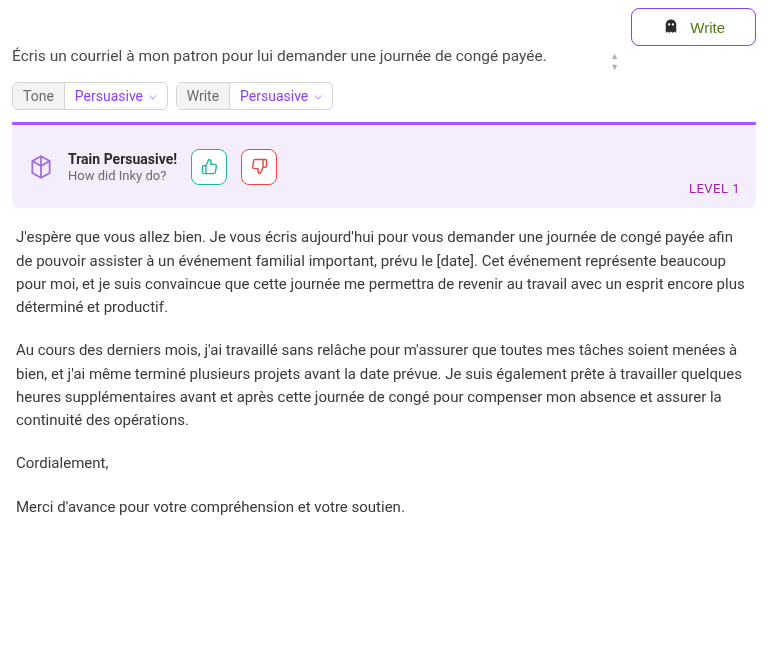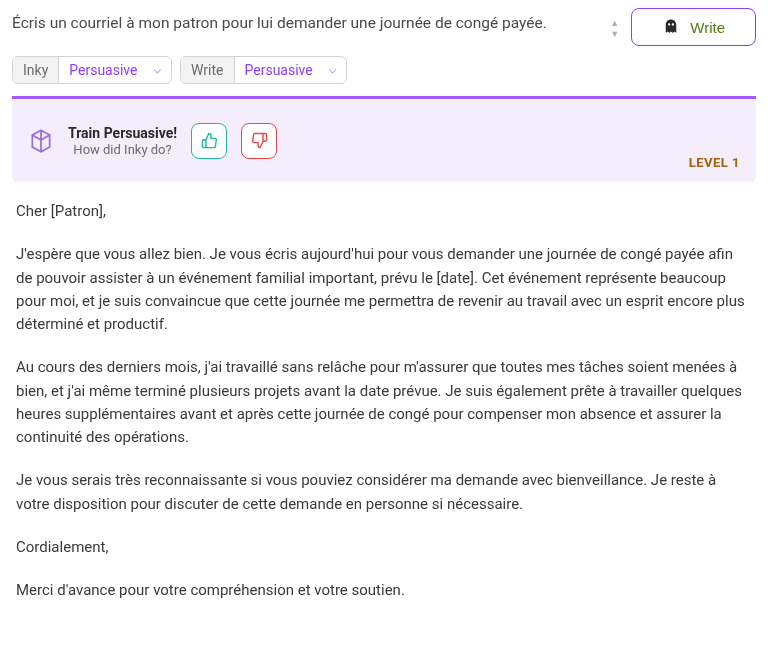--- a/index.html
+++ b/index.html
@@ -16,20 +16,21 @@
       display: flex;
       align-items: flex-start;
       gap: 12px;
       margin-bottom: 10px;
     }
     .prompt-area {
       flex: 1;
       position: relative;
       display: flex;
       align-items: flex-end;
+      margin-top: 33px;
     }
     .prompt-text {
       flex: 1;
       font-size: 15.5px;
       color: #4a4a4a;
       line-height: 1.5;
       padding: 4px 0;
     }
     .scroll-hint {
       display: flex;
@@ -78,21 +79,21 @@
       color: #6b6b6b;
       background: #f3f3f3;
       border-right: 1px solid #d4d4d4;
     }
     .control-value {
       padding: 5px 10px 5px 10px;
       font-size: 14px;
       color: #8a3ffc;
       display: flex;
       align-items: center;
-      gap: 16px;
+      gap: 6px;
       cursor: pointer;
     }
     .chevron {
       font-size: 10px;
       color: #8a3ffc;
     }
     .feedback-bar {
       border-top: 3px solid #a259ff;
       background: #f4edfc;
       border-radius: 0 0 6px 6px;
@@ -111,21 +112,20 @@
     .feedback-text { flex-shrink: 0; }
     .feedback-title {
       font-weight: 700;
       font-size: 14px;
       color: #2a2a2a;
     }
     .feedback-subtitle {
       font-size: 13px;
       color: #6b6b6b;
       margin-top: 1px;
-      text-align: center;
     }
     .thumb-btn {
       width: 36px;
       height: 36px;
       border-radius: 8px;
       display: flex;
       align-items: center;
       justify-content: center;
       cursor: pointer;
       background: #fff;
@@ -134,23 +134,23 @@
     .thumb-up {
       border: 1.5px solid #1fb89a;
       color: #1fb89a;
     }
     .thumb-down {
       border: 1.5px solid #ef4444;
       color: #ef4444;
     }
     .spacer { flex: 1; }
     .level-badge {
-      font-weight: 700;
+      font-weight: 400;
       font-size: 13px;
-      color: #a16207;
+      color: #a21caf;
       letter-spacing: 0.5px;
       margin-top: 44px;
     }
     .email-body {
       font-size: 15px;
       line-height: 1.55;
       color: #3a3a3a;
       padding: 0 4px;
     }
     .email-body p { margin-bottom: 20px; }
@@ -174,21 +174,21 @@
         <svg viewBox="0 0 24 24" fill="#2a2a2a">
           <path d="M12 2C8 2 5 5 5 9v10c0 .5.6.8 1 .4l1.5-1.4 1.5 1.4c.4.4 1 .4 1.4 0L12 18l1.6 1.4c.4.4 1 .4 1.4 0l1.5-1.4 1.5 1.4c.4.4 1 .1 1-.4V9c0-4-3-7-7-7zm-2.5 8c-.8 0-1.5-.7-1.5-1.5S8.7 7 9.5 7s1.5.7 1.5 1.5S10.3 10 9.5 10zm5 0c-.8 0-1.5-.7-1.5-1.5S13.7 7 14.5 7s1.5.7 1.5 1.5S15.3 10 14.5 10z"></path>
         </svg>
       </span>
       <span>Write</span>
     </button>
   </div>
 
   <div class="controls-row">
     <div class="control-group">
-      <span class="control-label">Inky</span>
+      <span class="control-label">Tone</span>
       <span class="control-value">
         <span>Persuasive</span>
         <span class="chevron">⌵</span>
       </span>
     </div>
     <div class="control-group">
       <span class="control-label">Write</span>
       <span class="control-value">
         <span>Persuasive</span>
         <span class="chevron">⌵</span>
@@ -215,21 +215,19 @@
     <button class="thumb-btn thumb-down">
       <svg width="17" height="17" viewBox="0 0 24 24" fill="none" stroke="currentColor" stroke-width="2" stroke-linecap="round" stroke-linejoin="round">
         <path d="M10 15v4a3 3 0 0 0 3 3l4-9V2H5.72a2 2 0 0 0-2 1.7l-1.38 9a2 2 0 0 0 2 2.3zM17 2h3a2 2 0 0 1 2 2v7a2 2 0 0 1-2 2h-3"></path>
       </svg>
     </button>
     <div class="spacer"></div>
     <div class="level-badge">LEVEL 1</div>
   </div>
 
   <div class="email-body">
-    <p class="greeting">Cher [Patron],</p>
     <p>J'espère que vous allez bien. Je vous écris aujourd'hui pour vous demander une journée de congé payée afin de pouvoir assister à un événement familial important, prévu le [date]. Cet événement représente beaucoup pour moi, et je suis convaincue que cette journée me permettra de revenir au travail avec un esprit encore plus déterminé et productif.</p>
     <p>Au cours des derniers mois, j'ai travaillé sans relâche pour m'assurer que toutes mes tâches soient menées à bien, et j'ai même terminé plusieurs projets avant la date prévue. Je suis également prête à travailler quelques heures supplémentaires avant et après cette journée de congé pour compenser mon absence et assurer la continuité des opérations.</p>
-    <p>Je vous serais très reconnaissante si vous pouviez considérer ma demande avec bienveillance. Je reste à votre disposition pour discuter de cette demande en personne si nécessaire.</p>
     <p>Cordialement,</p>
     <p>Merci d'avance pour votre compréhension et votre soutien.</p>
   </div>
 
 </div>
 
 </body></html>

